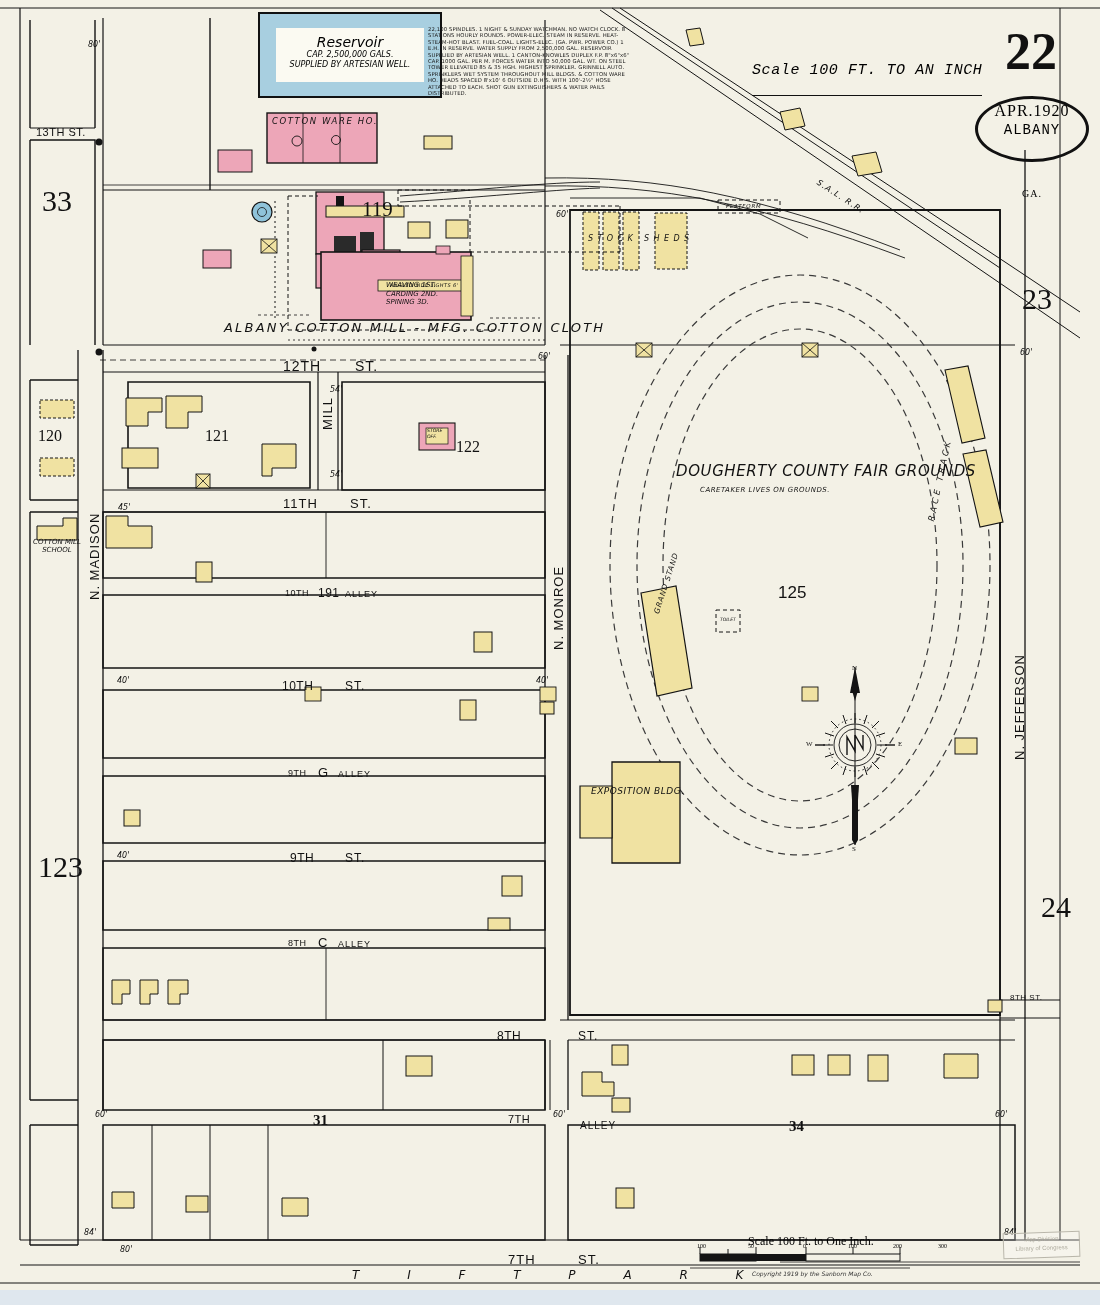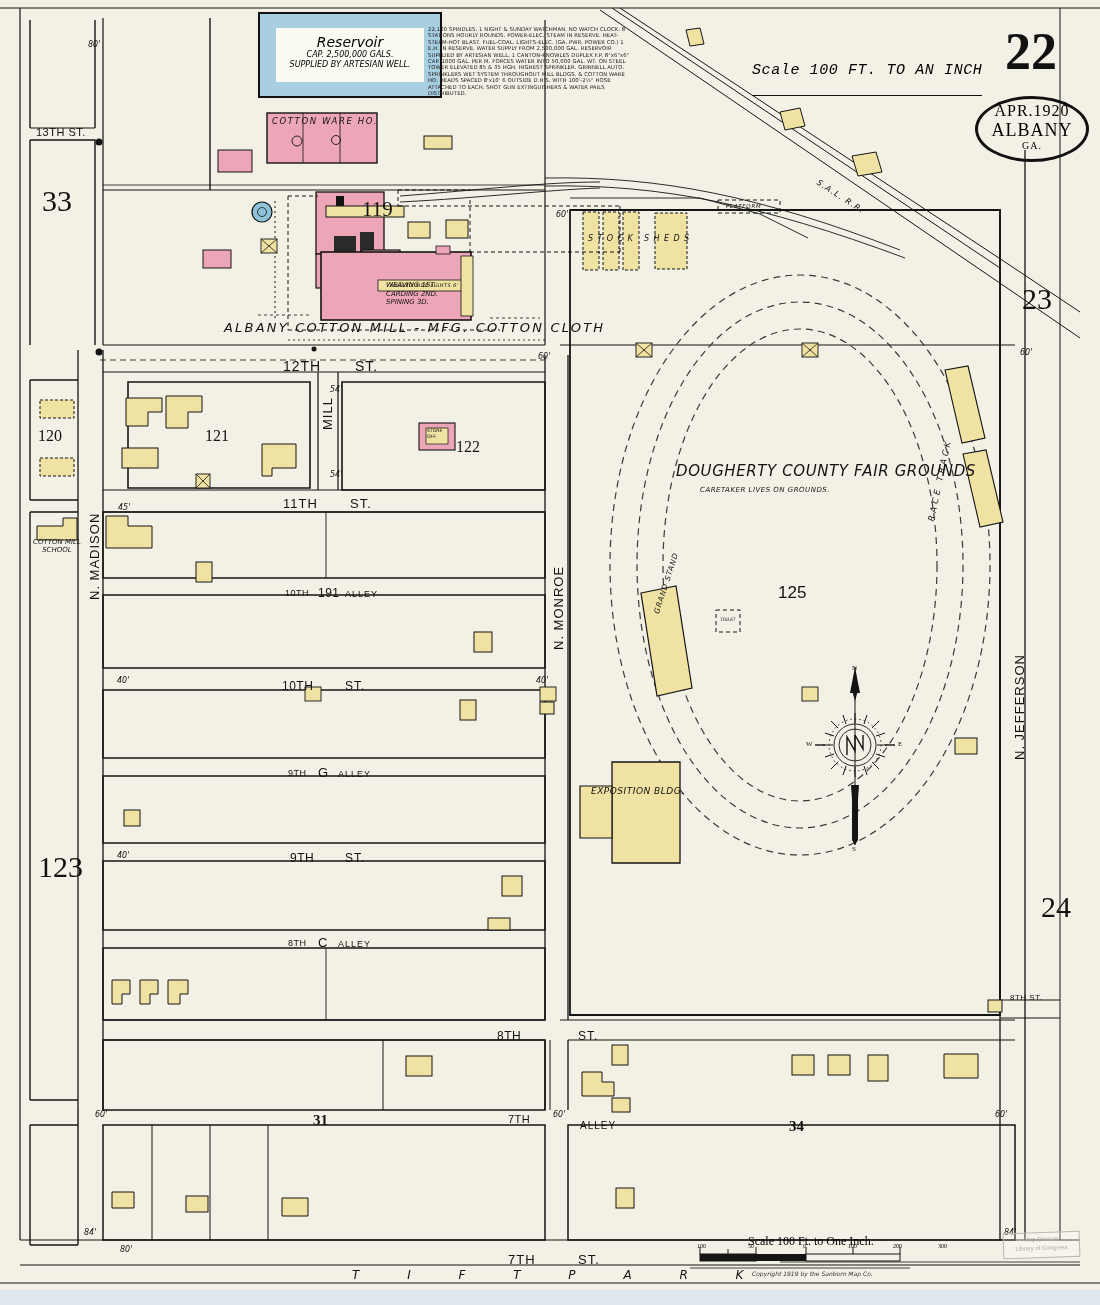--- a/index.html
+++ b/index.html
@@ -22,22 +22,22 @@
   .sheetno{
     font-family:"Liberation Serif",serif;font-weight:bold;font-size:52px;color:#111;
   }
   .adjno{font-family:"Liberation Serif",serif;font-size:30px;color:#111;}
 
   .seal{
     position:absolute;border:3px solid #111;border-radius:50%;
     width:108px;height:60px;text-align:center;background:transparent;
   }
   .seal .s1{font-size:16px;font-family:"Liberation Serif",serif;letter-spacing:1px;margin-top:3px;}
-  .seal .s2{font-size:18px;font-family:Liberation Serif, serif;letter-spacing:1px;line-height:20px;}
-  .seal .s3{font-size:10px;font-family:"Liberation Serif",serif;letter-spacing:1px;}
+  .seal .s2{font-size:14px;font-family:Liberation Mono, monospace;letter-spacing:1px;line-height:20px;}
+  .seal .s3{font-size:10px;font-family:"Liberation Serif",serif;letter-spacing:1px;margin-top:48px;}
 
   .note{
     position:absolute;font-size:5.3px;line-height:6.4px;color:#1a1a1a;
     font-family:"DejaVu Sans",sans-serif;width:205px;letter-spacing:0.1px;
   }
   .scaletop{
     position:absolute;font-family:Liberation Mono, monospace;font-style:italic;
     font-size:15px;letter-spacing:.6px;border-bottom:1.4px solid #111;padding-bottom:16px;
   }
   .resbox{position:absolute;border:2.5px solid #111;background:#a8cfe0;}

